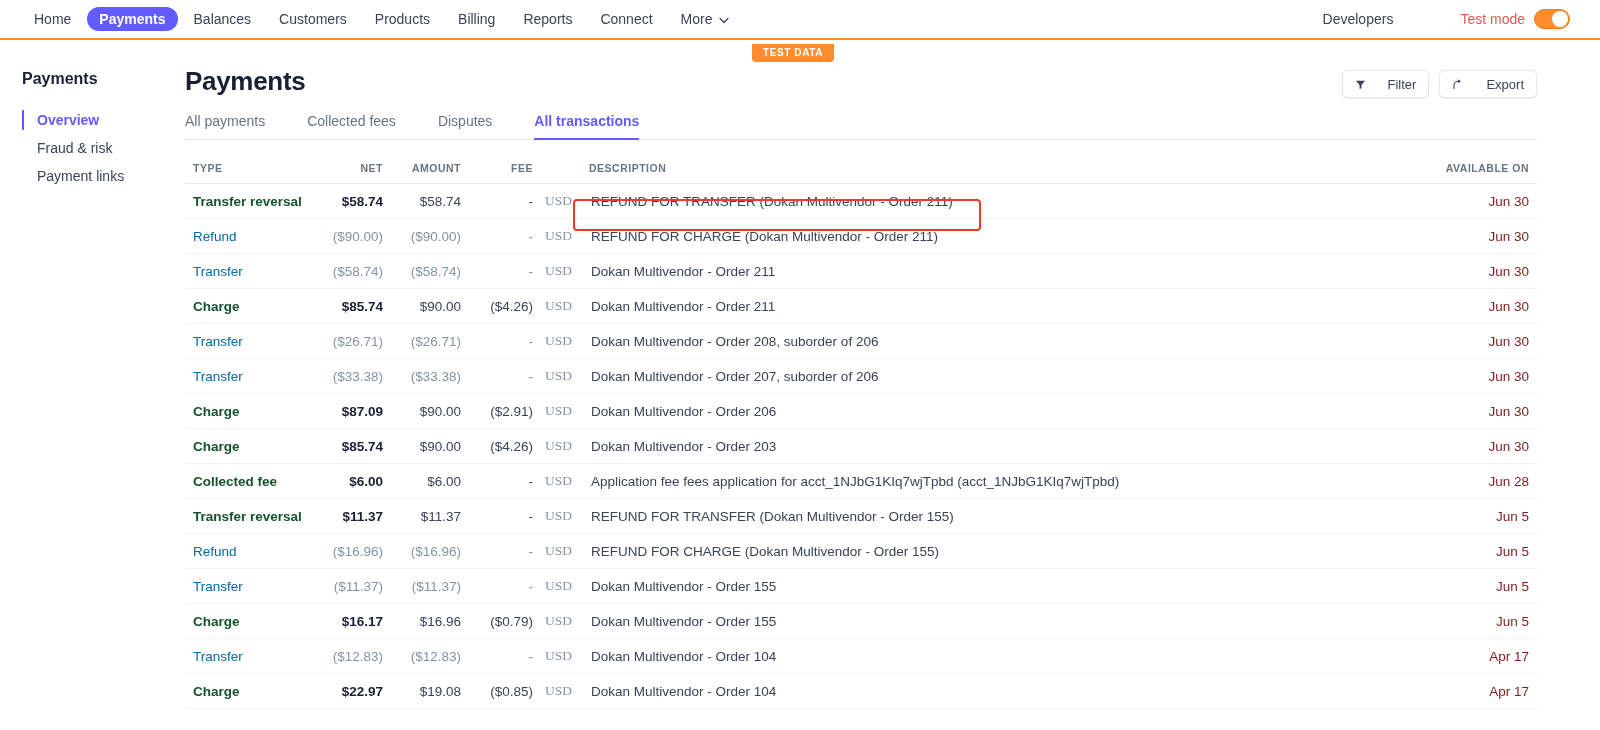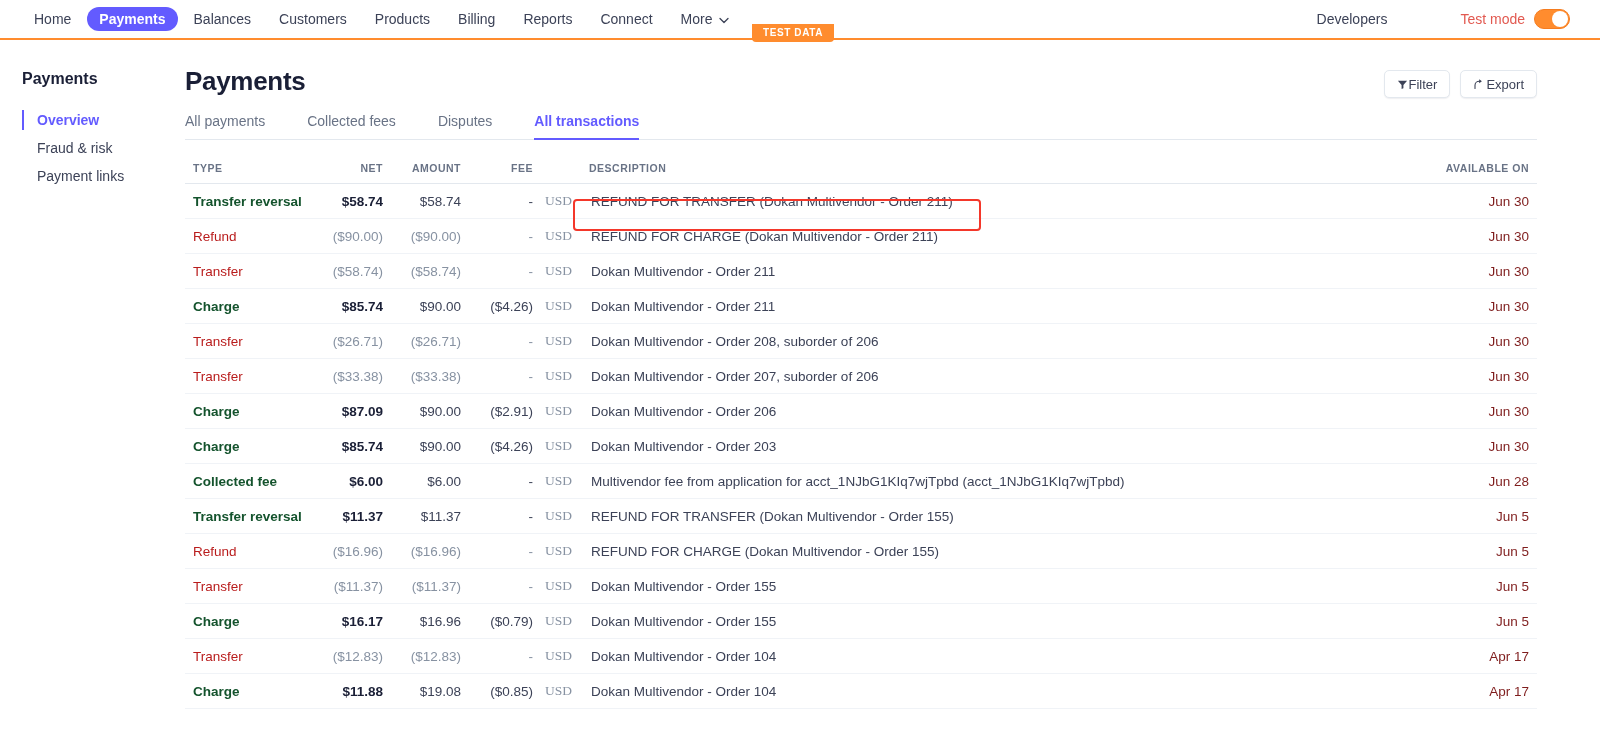--- a/index.html
+++ b/index.html
@@ -37,21 +37,21 @@
     color: #ffffff;
     font-weight: 600;
   }
   .nav-item.more { display: flex; align-items: center; gap: 6px; }
   .chev { display: inline-block; }
 
   .nav-right {
     margin-left: auto;
     display: flex;
     align-items: center;
-    gap: 26px;
+    gap: 20px;
     padding-right: 8px;
     padding-left: 34px;
   }
   .developers { font-size: 14px; color: #3c4257; }
   .testmode-wrap { display: flex; align-items: center; gap: 9px; }
   .testmode-label { font-size: 14px; color: #e25950; font-weight: 500; margin-left: 47px; }
   .toggle {
     width: 36px; height: 20px;
     border-radius: 10px;
     background: #ff8c2e;
@@ -63,21 +63,21 @@
     width: 16px; height: 16px;
     border-radius: 50%;
     background: #fff;
     top: 1px; right: 1px;
   }
 
   
   .testdata-badge {
     position: absolute;
     left: 752px;
-    top: 24px;
+    top: 44px;
     background: #ff8c2e;
     color: #ffffff;
     font-size: 10px;
     font-weight: 700;
     letter-spacing: 0.6px;
     padding: 3px 11px 4px 11px;
     border-radius: 0 0 4px 4px;
     z-index: 5;
   }
 
@@ -118,21 +118,21 @@
     font-size: 26px;
     font-weight: 700;
     color: #1a1f36;
     letter-spacing: -0.3px;
     line-height: 30px;
   }
   .actions { margin-left: auto; display: flex; gap: 10px; padding-top: 4px; }
   .btn {
     display: flex;
     align-items: center;
-    gap: 1px;
+    gap: 22px;
     height: 28px;
     padding: 0 12px;
     border: 1px solid #e3e8ee;
     border-radius: 5px;
     background: #fff;
     font-size: 13px;
     font-weight: 500;
     color: #3c4257;
     box-shadow: 0 1px 1px rgba(60,66,87,.08);
   }
@@ -186,21 +186,21 @@
     text-overflow: ellipsis;
   }
   td.c-type   { font-weight: 600; color: #14532d; padding-left: 8px; }
   td.c-net    { text-align: right; font-weight: 600; color: #1a1f36; }
   td.c-amount { text-align: right; color: #3c4257; }
   td.c-fee    { text-align: right; color: #3c4257; }
   td.c-cur    { color: #8792a2; padding-left: 12px; font-family: Liberation Serif, serif; }
   td.c-desc   { color: #3c4257; padding-left: 2px; }
   td.c-avail  { text-align: right; color: #7f1d1d; padding-right: 8px; }
 
-  tr.muted td.c-type   { color: #b91c1c; font-weight: 400; }
+  tr.muted td.c-type   { color: #0369a1; font-weight: 400; }
   tr.muted td.c-net    { color: #8792a2; font-weight: 400; }
   tr.muted td.c-amount { color: #8792a2; }
   tr.muted td.c-fee    { color: #8792a2; }
 
   
   .annot {
     position: absolute;
     border: 2px solid #f4372a;
     border-radius: 4px;
     pointer-events: none;
@@ -373,21 +373,21 @@
               <td class="c-cur">USD</td>
               <td class="c-desc">Dokan Multivendor - Order 203</td>
               <td class="c-avail">Jun 30</td>
             </tr>
             <tr class="">
               <td class="c-type">Collected fee</td>
               <td class="c-net">$6.00</td>
               <td class="c-amount">$6.00</td>
               <td class="c-fee">-</td>
               <td class="c-cur">USD</td>
-              <td class="c-desc">Multivendor fee from application for acct_1NJbG1KIq7wjTpbd (acct_1NJbG1KIq7wjTpbd)</td>
+              <td class="c-desc">Application fee fees application for acct_1NJbG1KIq7wjTpbd (acct_1NJbG1KIq7wjTpbd)</td>
               <td class="c-avail">Jun 28</td>
             </tr>
             <tr class="">
               <td class="c-type">Transfer reversal</td>
               <td class="c-net">$11.37</td>
               <td class="c-amount">$11.37</td>
               <td class="c-fee">-</td>
               <td class="c-cur">USD</td>
               <td class="c-desc">REFUND FOR TRANSFER (Dokan Multivendor - Order 155)</td>
               <td class="c-avail">Jun 5</td>
@@ -423,21 +423,21 @@
               <td class="c-type">Transfer</td>
               <td class="c-net">($12.83)</td>
               <td class="c-amount">($12.83)</td>
               <td class="c-fee">-</td>
               <td class="c-cur">USD</td>
               <td class="c-desc">Dokan Multivendor - Order 104</td>
               <td class="c-avail">Apr 17</td>
             </tr>
             <tr class="">
               <td class="c-type">Charge</td>
-              <td class="c-net">$11.88</td>
+              <td class="c-net">$22.97</td>
               <td class="c-amount">$19.08</td>
               <td class="c-fee">($0.85)</td>
               <td class="c-cur">USD</td>
               <td class="c-desc">Dokan Multivendor - Order 104</td>
               <td class="c-avail">Apr 17</td>
             </tr>
           </tbody>
       </table>
 
     </div>

